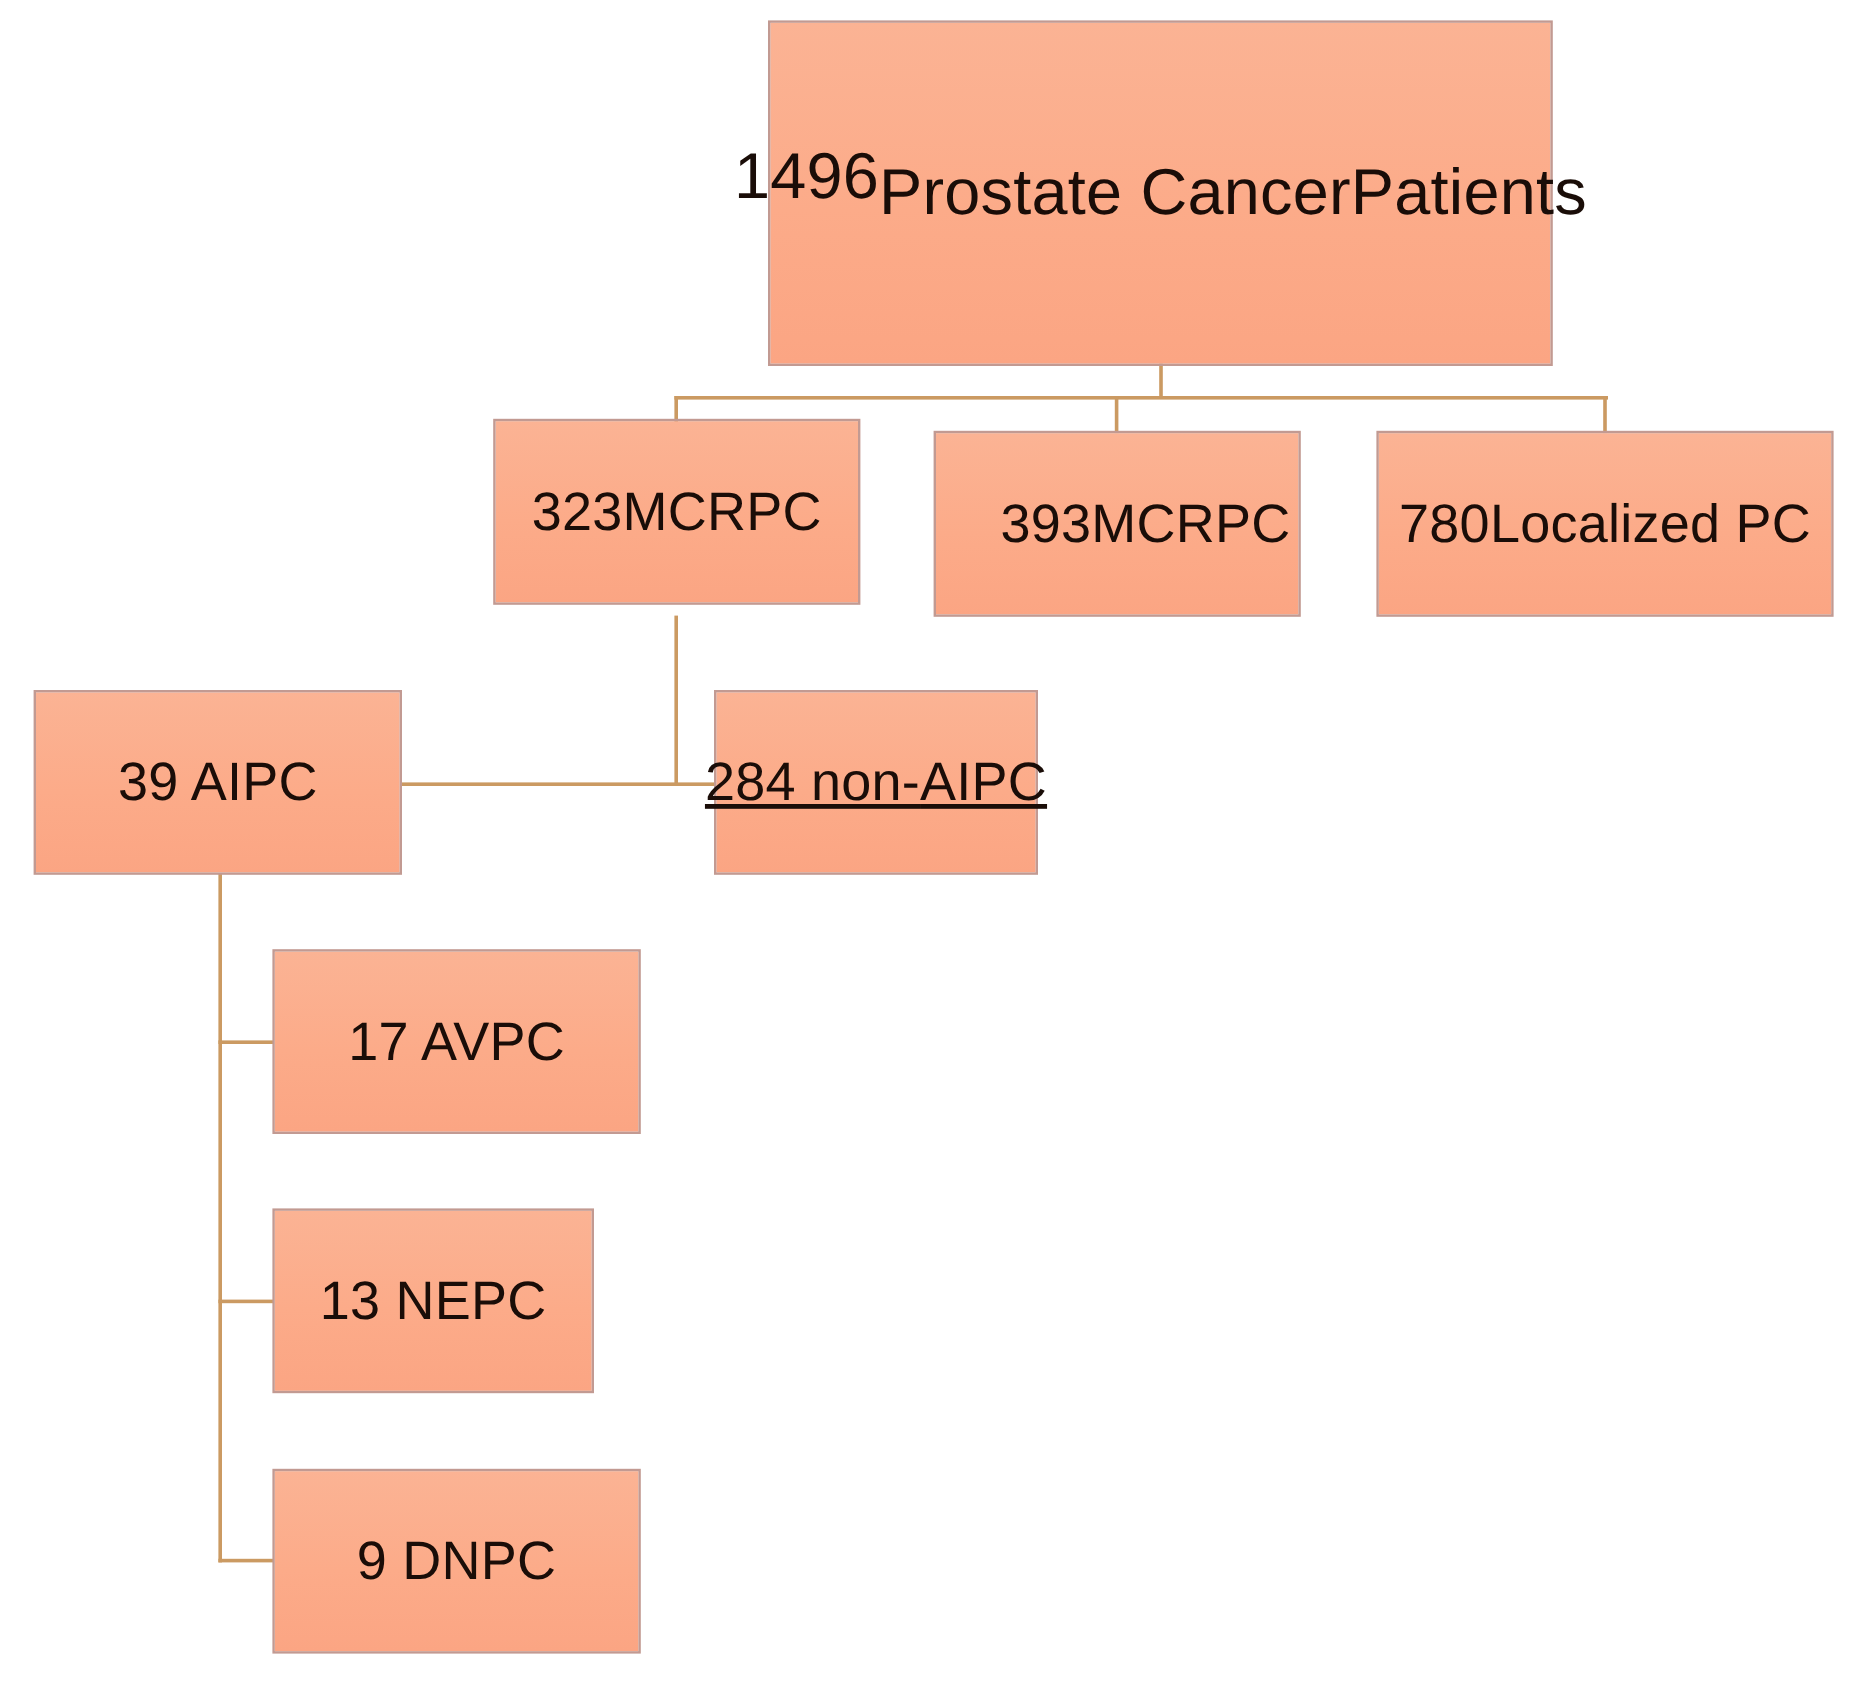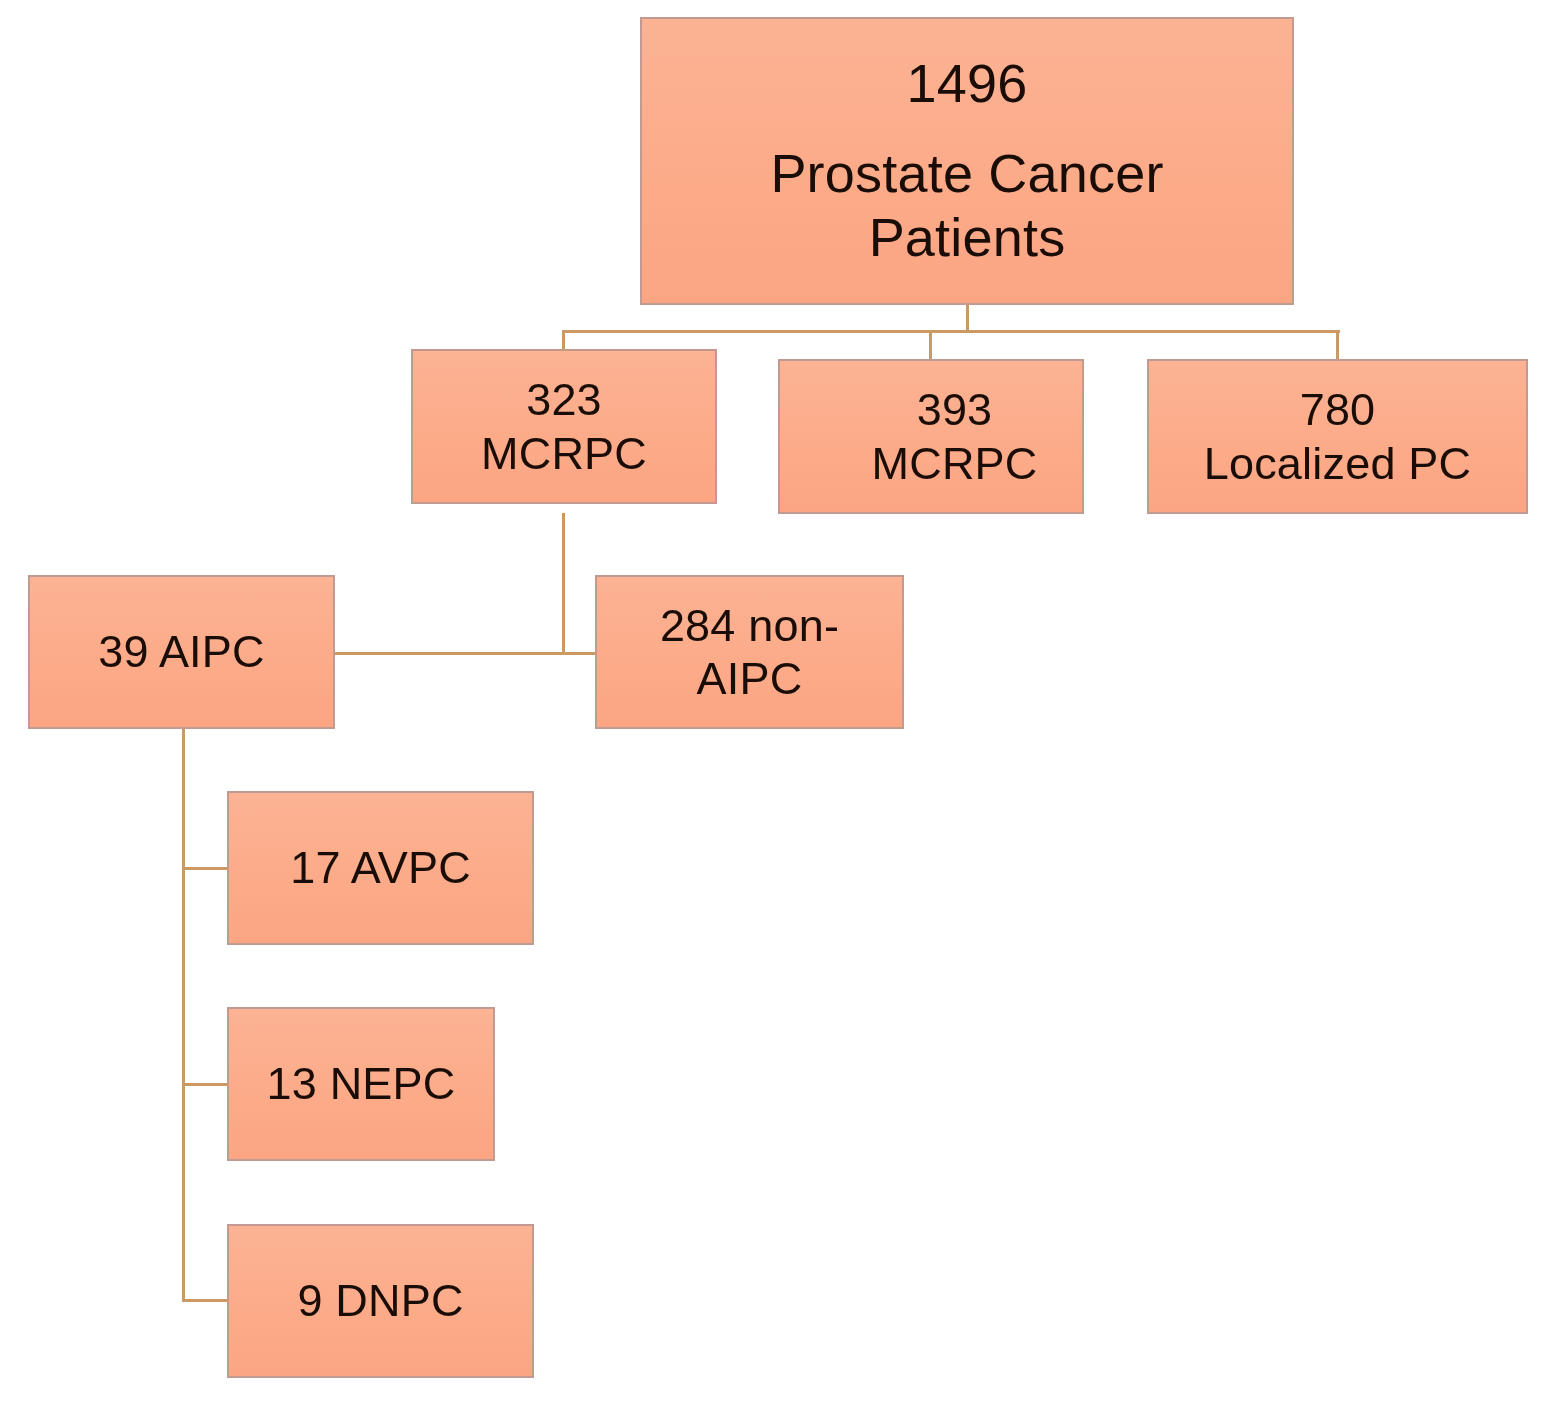--- a/index.html
+++ b/index.html
@@ -16,21 +16,20 @@
     overflow: hidden;
   }
 
   
   .node {
     position: absolute;
     box-sizing: border-box;
     background: linear-gradient(180deg, #fbb394 0%, #fcab89 55%, #fba583 100%);
     border: 2px solid #c29a92;
     display: flex;
-    flex-direction: column;
     align-items: center;
     justify-content: center;
     text-align: center;
     color: #1a0d08;
     line-height: 1.18;
     letter-spacing: 0.2px;
     z-index: 3;
   }
   .node .line {
     display: block;
@@ -98,21 +97,21 @@
 
   <div class="node tier-2" style="left:1147px; top:359px; width:381px; height:155px;">
     <span class="line">780</span>
     <span class="line">Localized PC</span>
   </div>
 
   <div class="node tier-3" style="left:28px; top:575px; width:307px; height:154px;text-align:center;">
     <span class="line">39 AIPC</span>
   </div>
 
-  <div class="node tier-3" style="left:595px; top:575px; width:309px; height:154px;">
+  <div class="node tier-3" style="left:595px; top:575px; width:270px; height:154px;text-decoration:underline;">
     <span class="line">284 non-</span>
     <span class="line">AIPC</span>
   </div>
 
   <div class="node tier-4" style="left:227px; top:791px; width:307px; height:154px;">
     <span class="line">17 AVPC</span>
   </div>
 
   <div class="node tier-4" style="left:227px; top:1007px; width:268px; height:154px;">
     <span class="line">13 NEPC</span>

